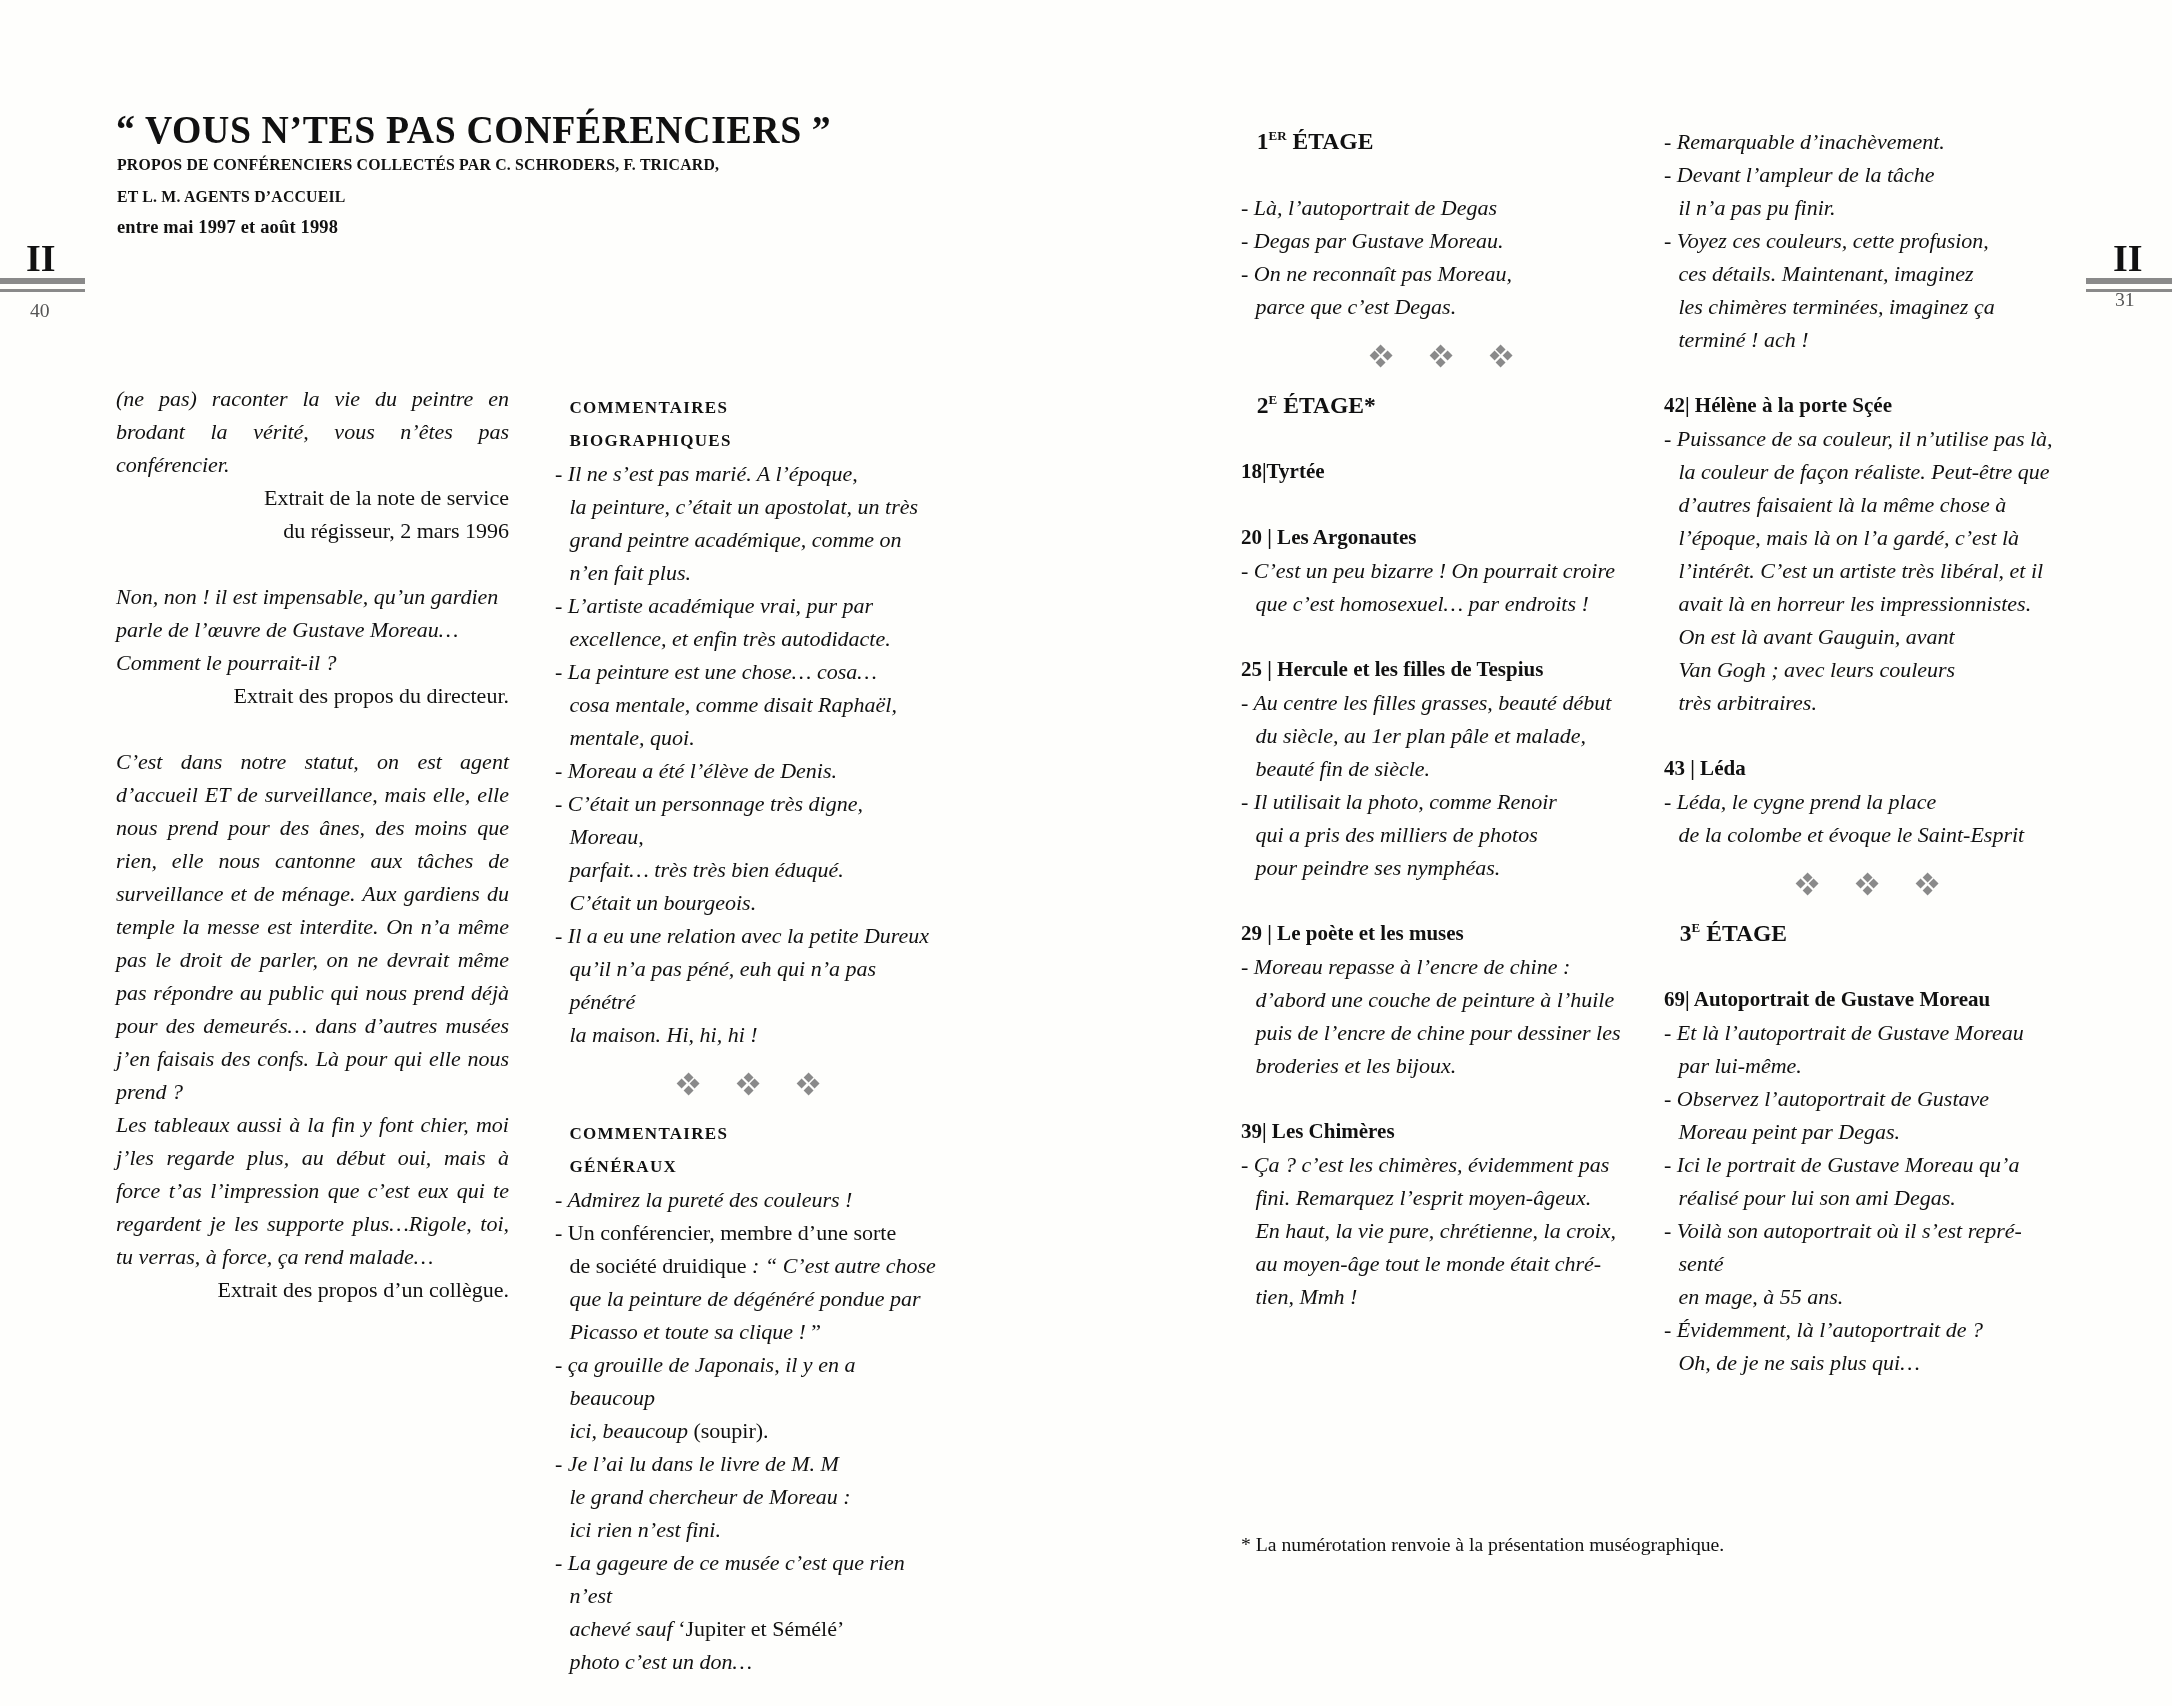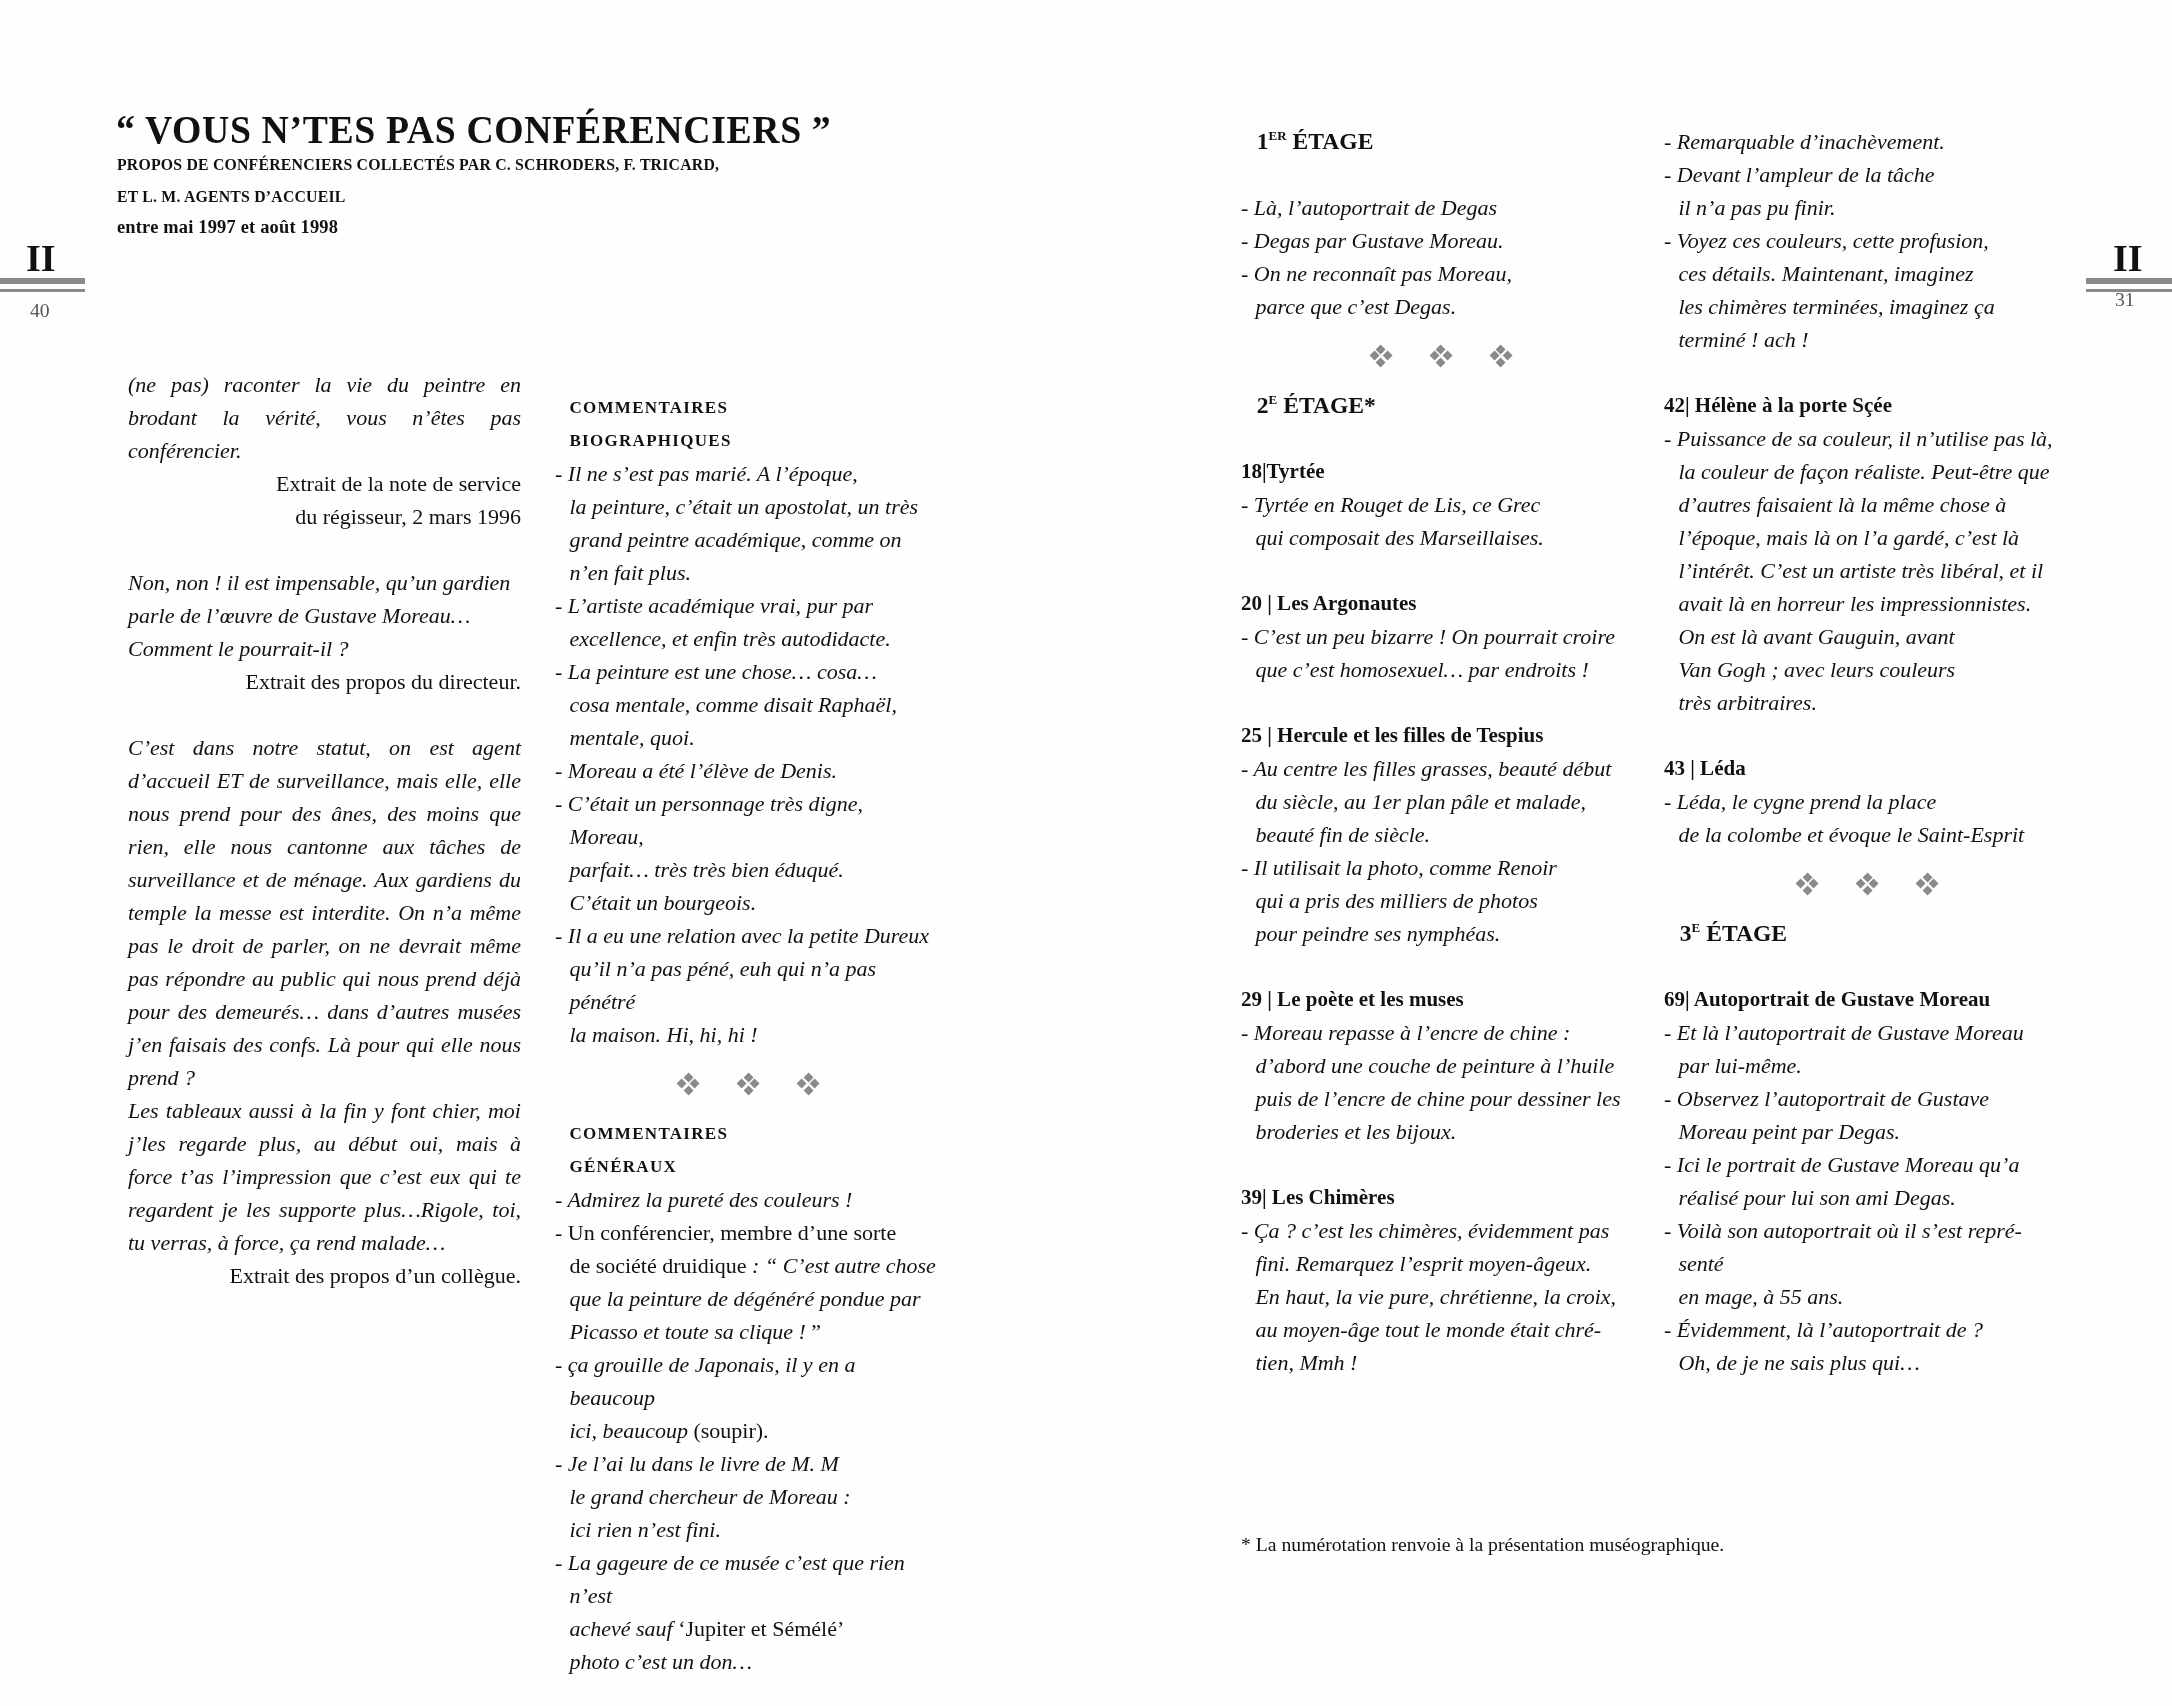--- a/index.html
+++ b/index.html
@@ -37,21 +37,21 @@
   .head-etage { font-weight:bold; font-size:23.6px; padding-left:15.8px; }
   .head-etage sup { font-size:13px; vertical-align:super; line-height:0; }
   .head-work { font-weight:bold; font-size:21px; }
   .seps { display:flex; justify-content:center; gap:38px; height:66px; align-items:center; }
   .fleur { width:22px; height:22px; position:relative; }
   .fleur i { position:absolute; width:7.2px; height:7.2px; background:#8a8a8a; transform:rotate(45deg); }
   .fleur i:nth-child(1){ left:7.2px; top:0.7px; }
   .fleur i:nth-child(2){ left:0.7px; top:7.2px; }
   .fleur i:nth-child(3){ left:13.8px; top:7.2px; }
   .fleur i:nth-child(4){ left:7.2px; top:13.8px; }
-  .c1 { left:116px; top:368px; width:393px;margin-left:12px; }
+  .c1 { left:116px; top:382px; width:393px; }
   .c2 { left:555px; top:391px; width:387px; }
   .c3 { left:1241px; top:125px; width:400px; }
   .c4 { left:1664px; top:125px; width:407px; }
   .foot { left:1241px; top:1533px; font-size:19.7px; }
 </style>
 </head>
 <body>
 
 <div class="abs title">“ VOUS N’TES PAS CONFÉRENCIERS ”</div>
 <div class="abs sub sub1">PROPOS DE CONFÉRENCIERS COLLECTÉS PAR C. SCHRODERS, F. TRICARD,</div>
@@ -166,24 +166,20 @@
         <i style="background: rgb(138, 138, 138);"></i>
         <i style="background: rgb(138, 138, 138);"></i>
         <i style="background: rgb(138, 138, 138);"></i>
         <i style="background: rgb(138, 138, 138);"></i>
       </span>
   </div>
   <p class="head-etage"><span>2</span><sup>E</sup><span> ÉTAGE*</span></p>
   <div class="gap"></div>
   <div id="c3-works">
       <p class="head-work">18|Tyrtée</p>
-      <div>
-        <p class="it item" style="white-space: pre-line;">- Tyrtée en Rouget de Lis, ce Grec
-qui composait des Marseillaises.</p>
-      </div>
       <div class="gap"></div>
       <p class="head-work">20 | Les Argonautes</p>
       <div>
         <p class="it item" style="white-space: pre-line;">- C’est un peu bizarre ! On pourrait croire
 que c’est homosexuel… par endroits !</p>
       </div>
       <div class="gap"></div>
       <p class="head-work">25 | Hercule et les filles de Tespius</p>
       <div>
         <p class="it item" style="white-space: pre-line;">- Au centre les filles grasses, beauté début

